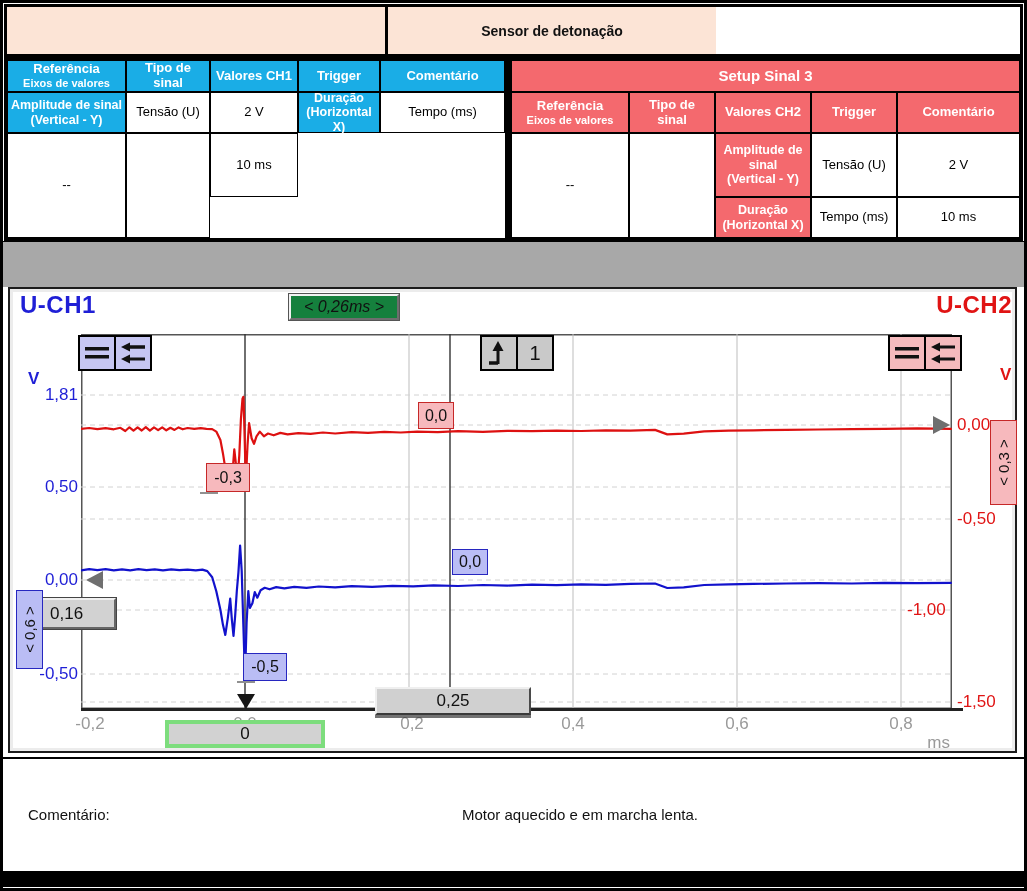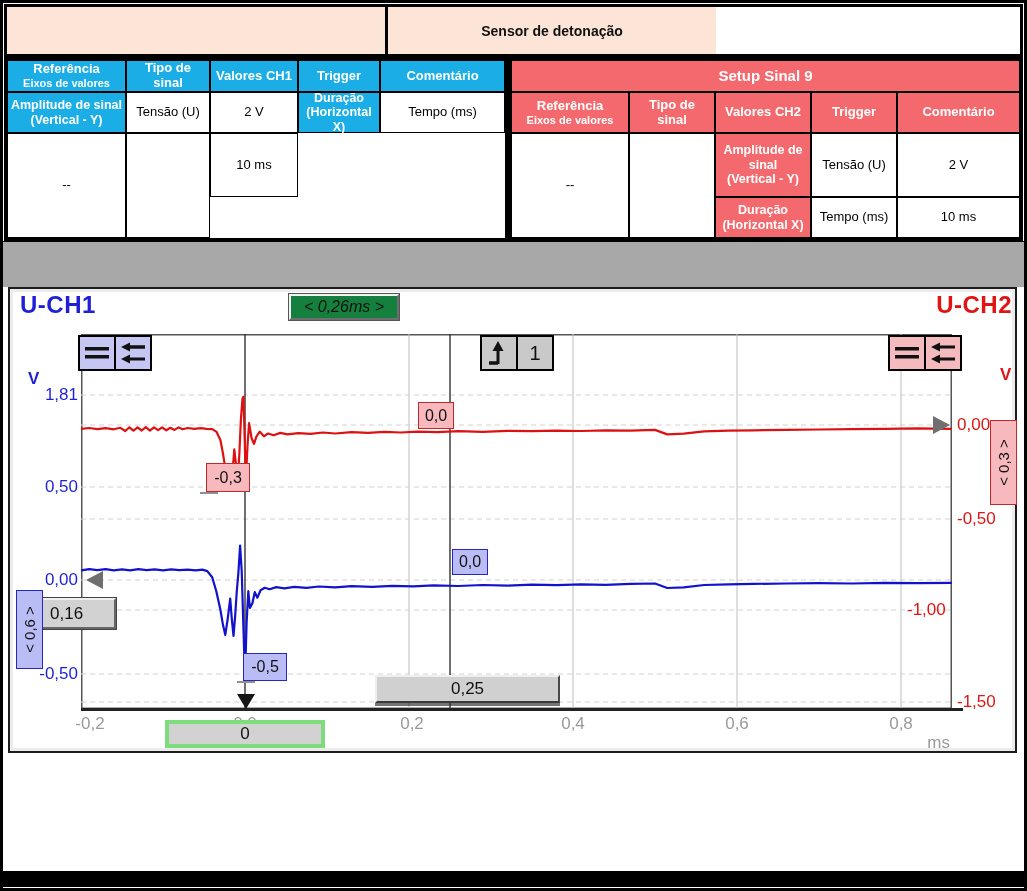--- a/index.html
+++ b/index.html
@@ -108,21 +108,21 @@
     <div class="cell body-cell" style="grid-row:3/5;"></div>
     <div class="cell ref-cell" style="background:#1aade6;">
       <span>Duração</span>
       <span>(Horizontal X)</span>
     </div>
     <div class="cell body-cell">Tempo (ms)</div>
     <div class="cell body-cell">10 ms</div>
   </div>
 
   <div class="abs setup" style="left:508px;width:515px;grid-template-columns:118px 86px 96px 86px auto;">
-    <div class="cell title-cell" style="background:#f4696e;">Setup Sinal 9</div>
+    <div class="cell title-cell" style="background:#f4696e;">Setup Sinal 3</div>
     <div class="cell hdr" style="background:#f4696e;">
       <span>Referência</span>
       <span class="sub">Eixos de valores</span>
     </div>
     <div class="cell hdr" style="background:#f4696e;">
       <span>Tipo de</span>
       <span>sinal</span>
     </div>
     <div class="cell hdr" style="background:#f4696e;">Valores CH2</div>
     <div class="cell hdr" style="background:#f4696e;">Trigger</div>
@@ -252,20 +252,24 @@
 
     <div class="abs readout" style="left:24px;top:309px;width:82px;height:31px;padding-left:14px;">0,16</div>
     <div class="abs vtag blue" style="left:6px;top:301px;width:27px;height:79px;">
       <span>&lt; 0,6 &gt;</span>
     </div>
     <div class="abs vtag red" style="left:980px;top:131px;width:27px;height:85px;">
       <span>&lt; 0,3 &gt;</span>
     </div>
 
     <div class="abs downarrow" style="left:227px;top:405px;"></div>
-    <div class="abs cursorbox" style="left:365px;top:386px;width:185px;height:28px;">0,25</div>
+    <div class="abs cursorbox" style="left:365px;top:398px;width:156px;height:28px;">0,25</div>
     <div class="abs zerobox" style="left:155px;top:431px;width:160px;height:28px;">0</div>
   </div>
 
+  <div class="abs comment">
+    <div class="abs comment-label" style="left:25px;top:47px;">Comentário:</div>
+    <div class="abs comment-text" style="left:327px;top:47px;width:500px;">Motor aquecido e em marcha lenta.</div>
+  </div>
 
   <div class="abs bottombar"></div>
   <div class="frame"></div>
 </div>
 
 </body></html>

